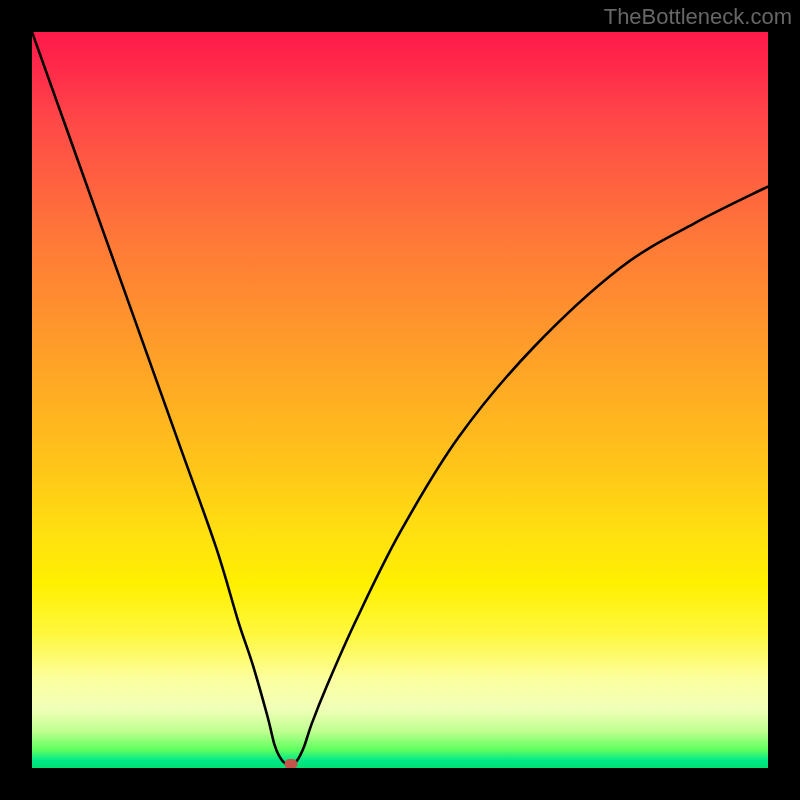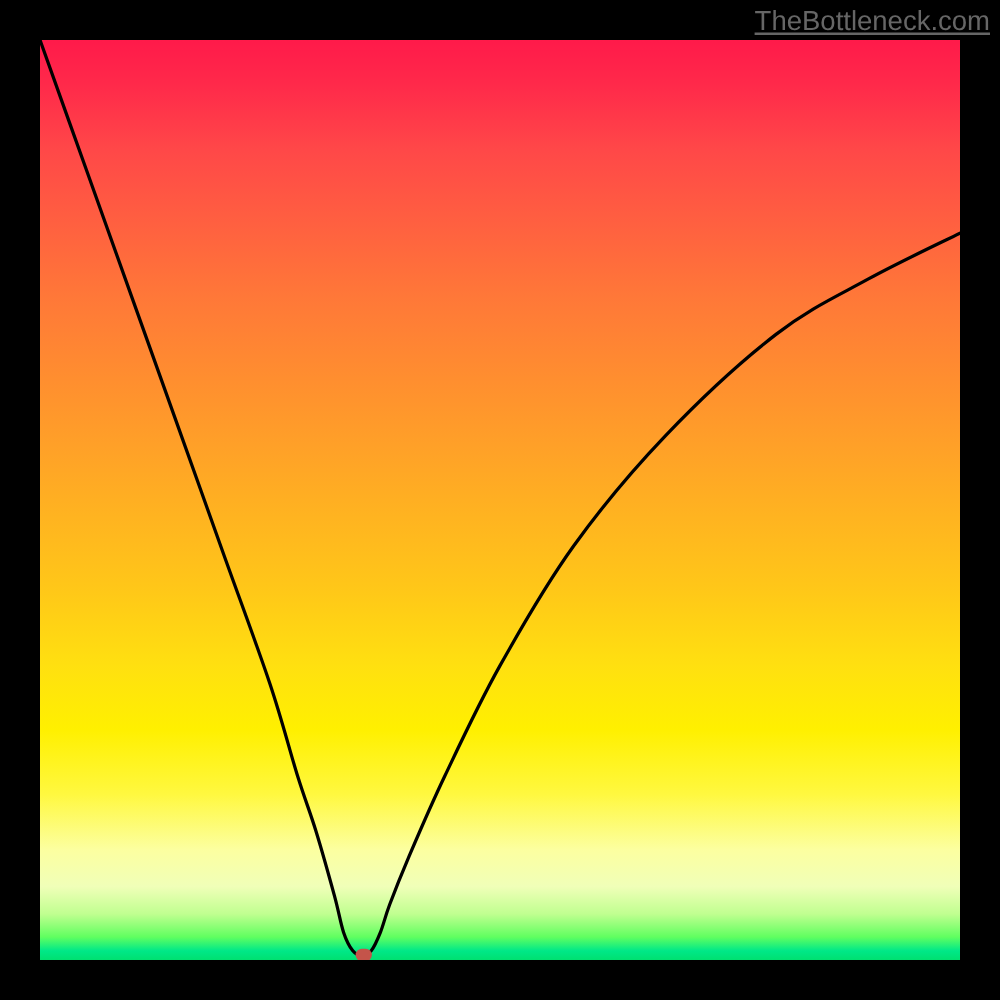--- a/index.html
+++ b/index.html
@@ -11,21 +11,20 @@
     font-family: Arial, Helvetica, sans-serif;
   }
   .watermark {
     position: absolute;
     top: 4px;
     right: 8px;
     color: #666;
     font-size: 22px;
     font-weight: 400;
     z-index: 10;
-    text-decoration: underline;
   }
   .plot-area {
     position: absolute;
     left: 32px;
     top: 32px;
     width: 736px;
     height: 736px;
     overflow: hidden;
   }
   .gradient-bg {

